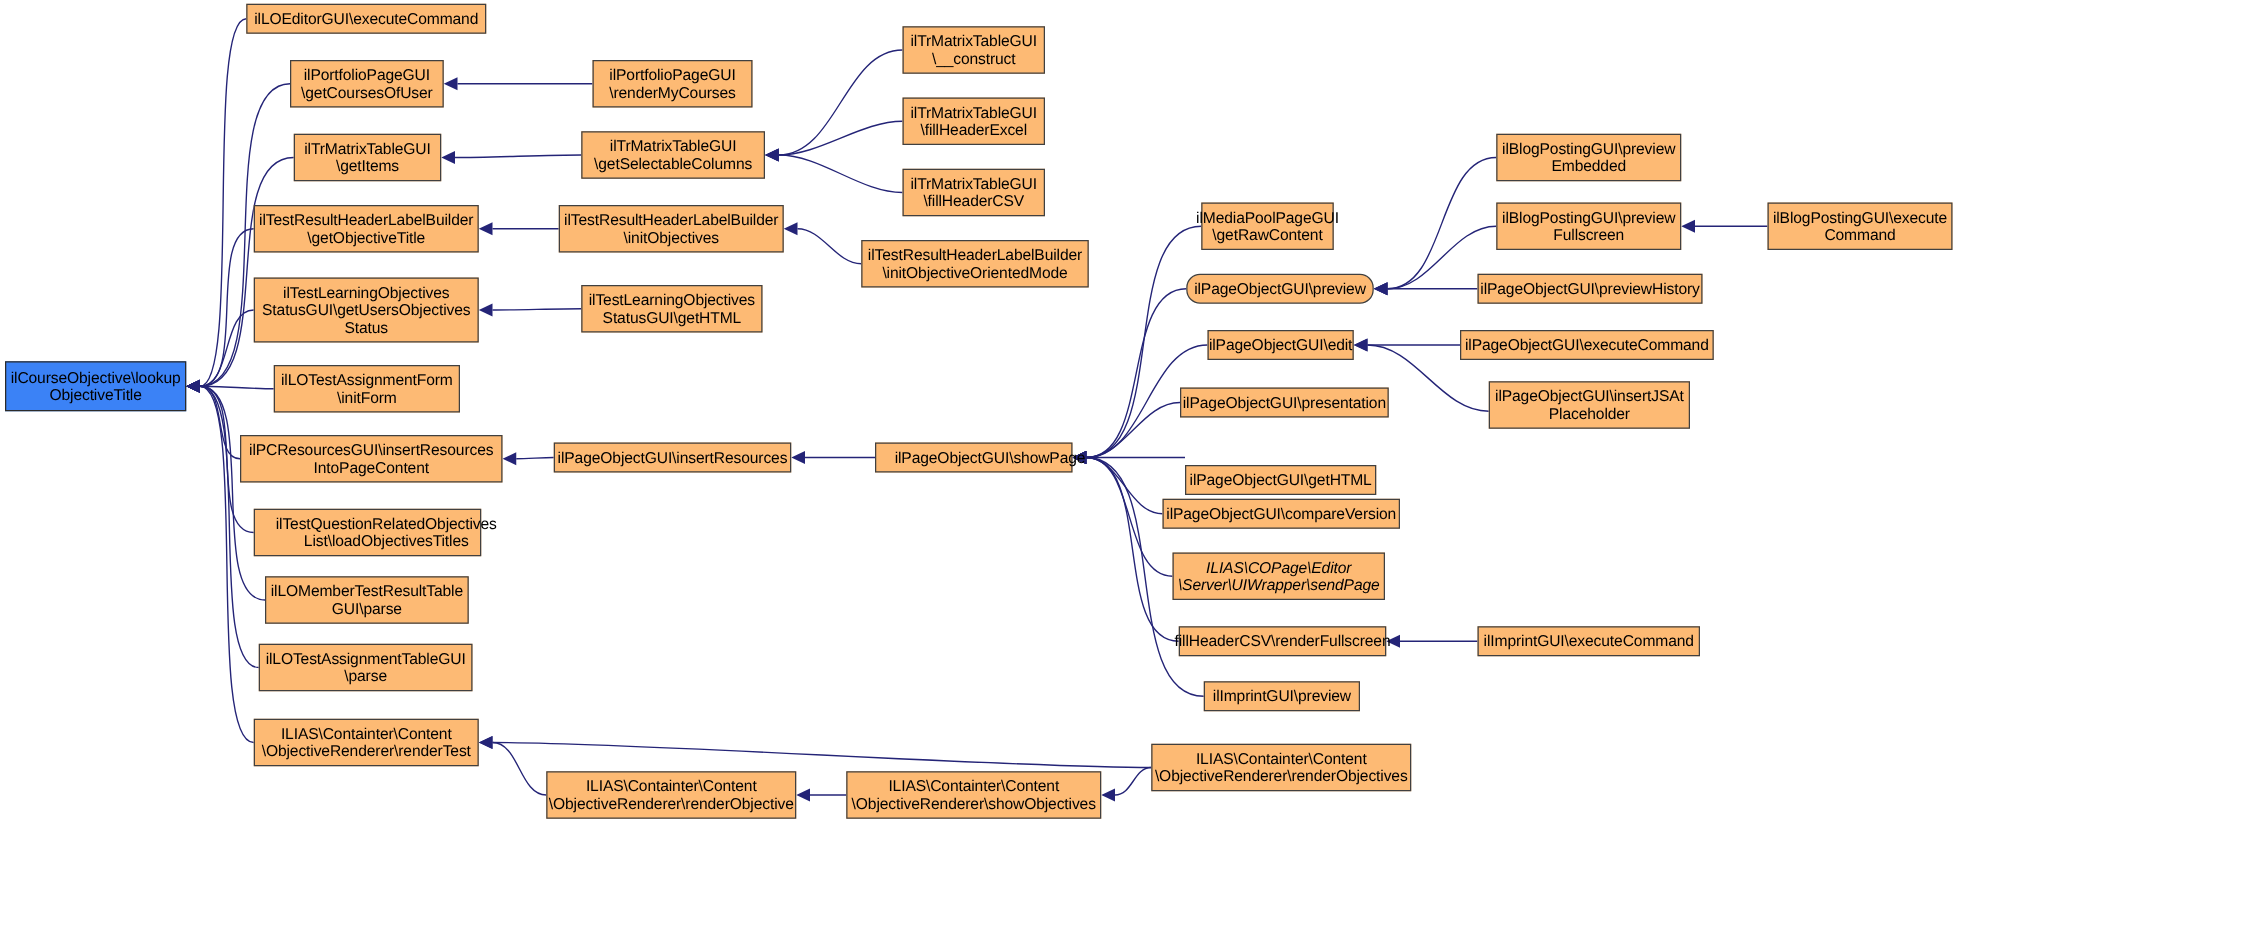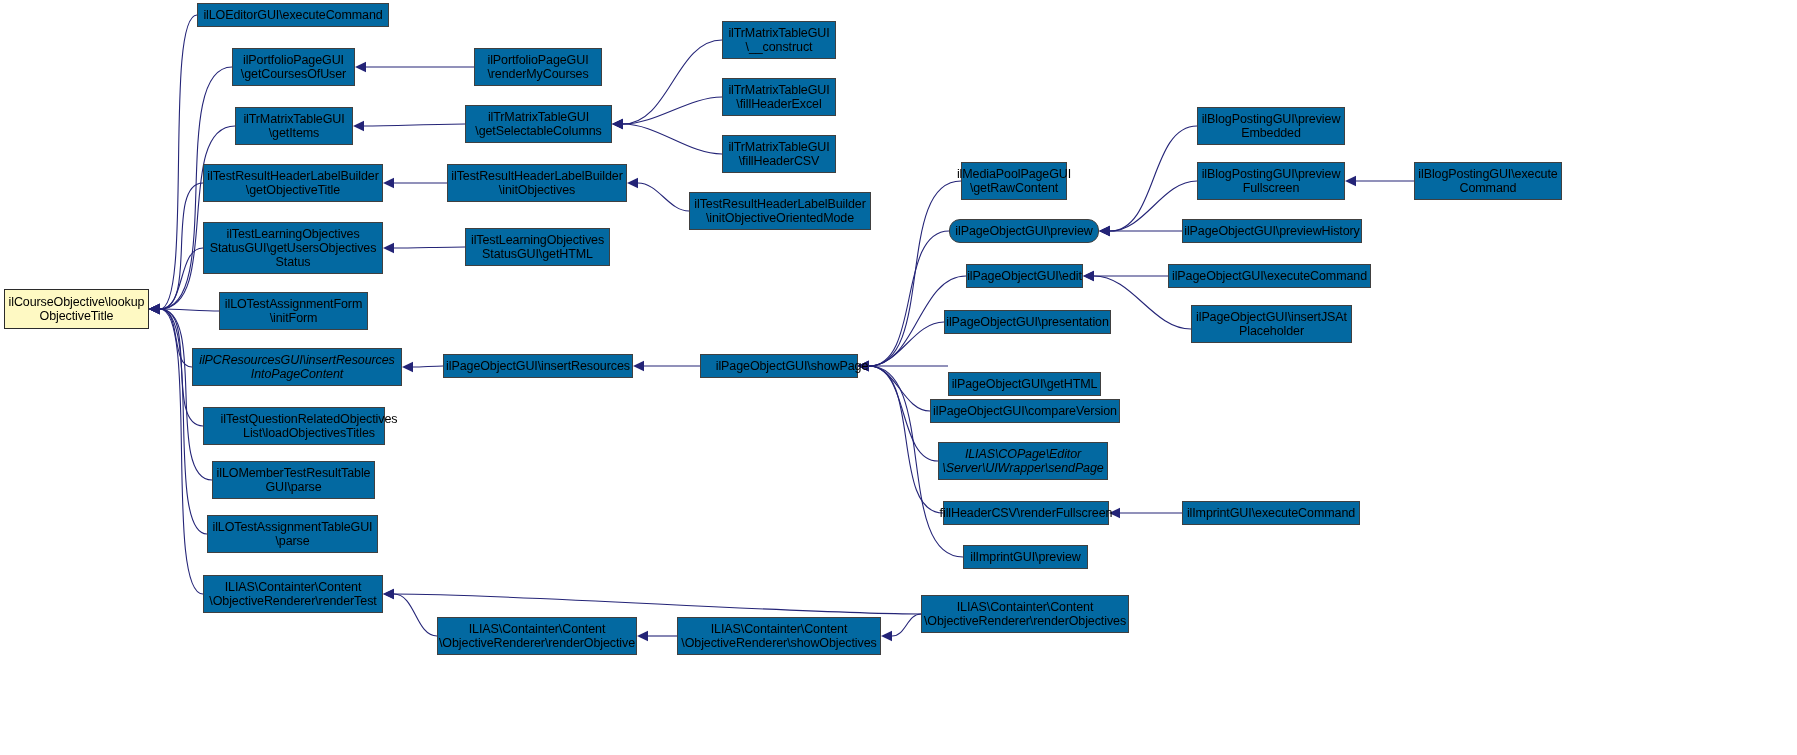--- a/index.html
+++ b/index.html
@@ -1,23 +1,23 @@
 <!DOCTYPE html>
 <html><head>
 <meta charset="utf-8">
 <style>
   html,body{margin:0;padding:0;background:#ffffff;}
   body{font-family:"Liberation Sans", sans-serif;}
   #graph-root{position:relative;width:1797px;height:755px;background:#ffffff;overflow:hidden;}
   #graph-svg{position:absolute;left:0;top:0;width:1797px;height:755px;}
-  .node{position:absolute;box-sizing:border-box;border:1px solid #404040;background:#0369a1;
+  .node{position:absolute;box-sizing:border-box;border:1px solid #404040;background:#fdba74;
         display:flex;align-items:center;justify-content:center;text-align:center;
         font-family:"Liberation Sans", sans-serif;color:#000000;line-height:1.12;
         font-size:12.5px;letter-spacing:-0.1px;white-space:pre-line;padding:0 2px;}
-  .node.root{background:#fef9c3;border-color:#2b2b2b;}
+  .node.root{background:#3b82f6;border-color:#2b2b2b;}
   .edge{fill:none;stroke:#242477;stroke-width:1.1px;}
   .arrowhead{fill:#242477;stroke:none;}
 </style>
 </head>
 <body>
 
 <div id="graph-root">
   <svg id="graph-svg" viewBox="0 0 1797 755" preserveAspectRatio="none">
       <path d="M 197 15 C 163.7 15, 193.3 309, 160 309" class="edge" stroke="#242477"></path>
       <polygon points="149,309 160,303.8 160,314.2" class="arrowhead" fill="#242477"></polygon>
@@ -126,21 +126,21 @@
 \initObjectives</div>
       <div class="node" style="left: 689px; top: 192px; width: 182px; height: 38px;">ilTestResultHeaderLabelBuilder
 \initObjectiveOrientedMode</div>
       <div class="node" style="left: 203px; top: 222px; width: 180px; height: 52px;">ilTestLearningObjectives
 StatusGUI\getUsersObjectives
 Status</div>
       <div class="node" style="left: 465px; top: 228px; width: 145px; height: 38px;">ilTestLearningObjectives
 StatusGUI\getHTML</div>
       <div class="node" style="left: 219px; top: 292px; width: 149px; height: 38px;">ilLOTestAssignmentForm
 \initForm</div>
-      <div class="node" style="left: 192px; top: 348px; width: 210px; height: 38px; font-style: italic;">ilPCResourcesGUI\insertResources
+      <div class="node" style="left: 192px; top: 348px; width: 210px; height: 38px;">ilPCResourcesGUI\insertResources
 IntoPageContent</div>
       <div class="node" style="left: 443px; top: 354px; width: 190px; height: 24px;">ilPageObjectGUI\insertResources</div>
       <div class="node" style="left: 203px; top: 407px; width: 182px; height: 38px; padding-left: 32px;">ilTestQuestionRelatedObjectives
 List\loadObjectivesTitles</div>
       <div class="node" style="left: 212px; top: 461px; width: 163px; height: 38px;">ilLOMemberTestResultTable
 GUI\parse</div>
       <div class="node" style="left: 207px; top: 515px; width: 171px; height: 38px;">ilLOTestAssignmentTableGUI
 \parse</div>
       <div class="node" style="left: 203px; top: 575px; width: 180px; height: 38px;">ILIAS\Containter\Content
 \ObjectiveRenderer\renderTest</div>

